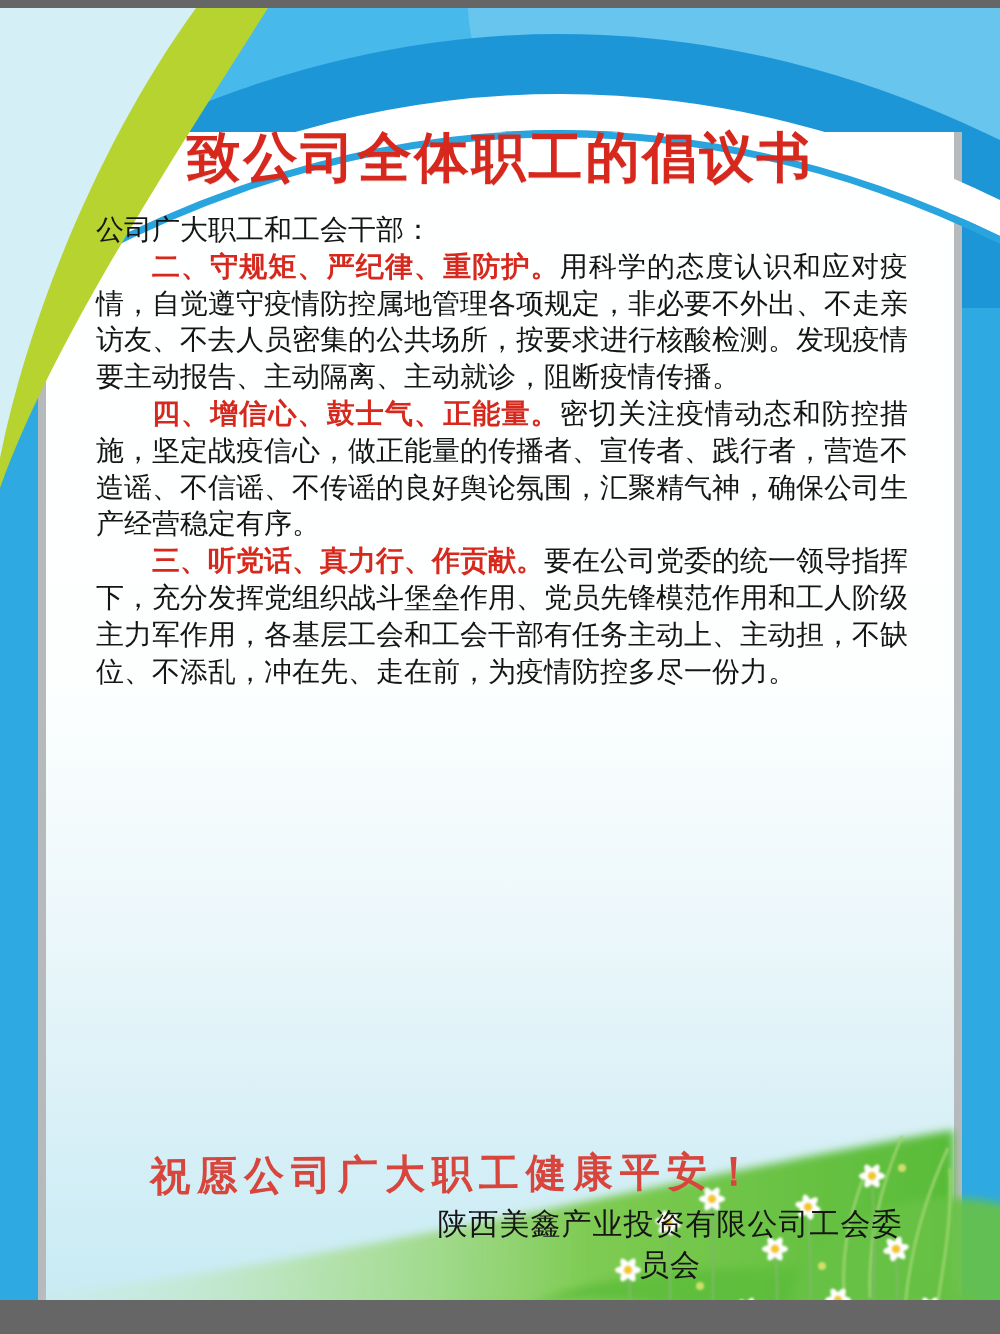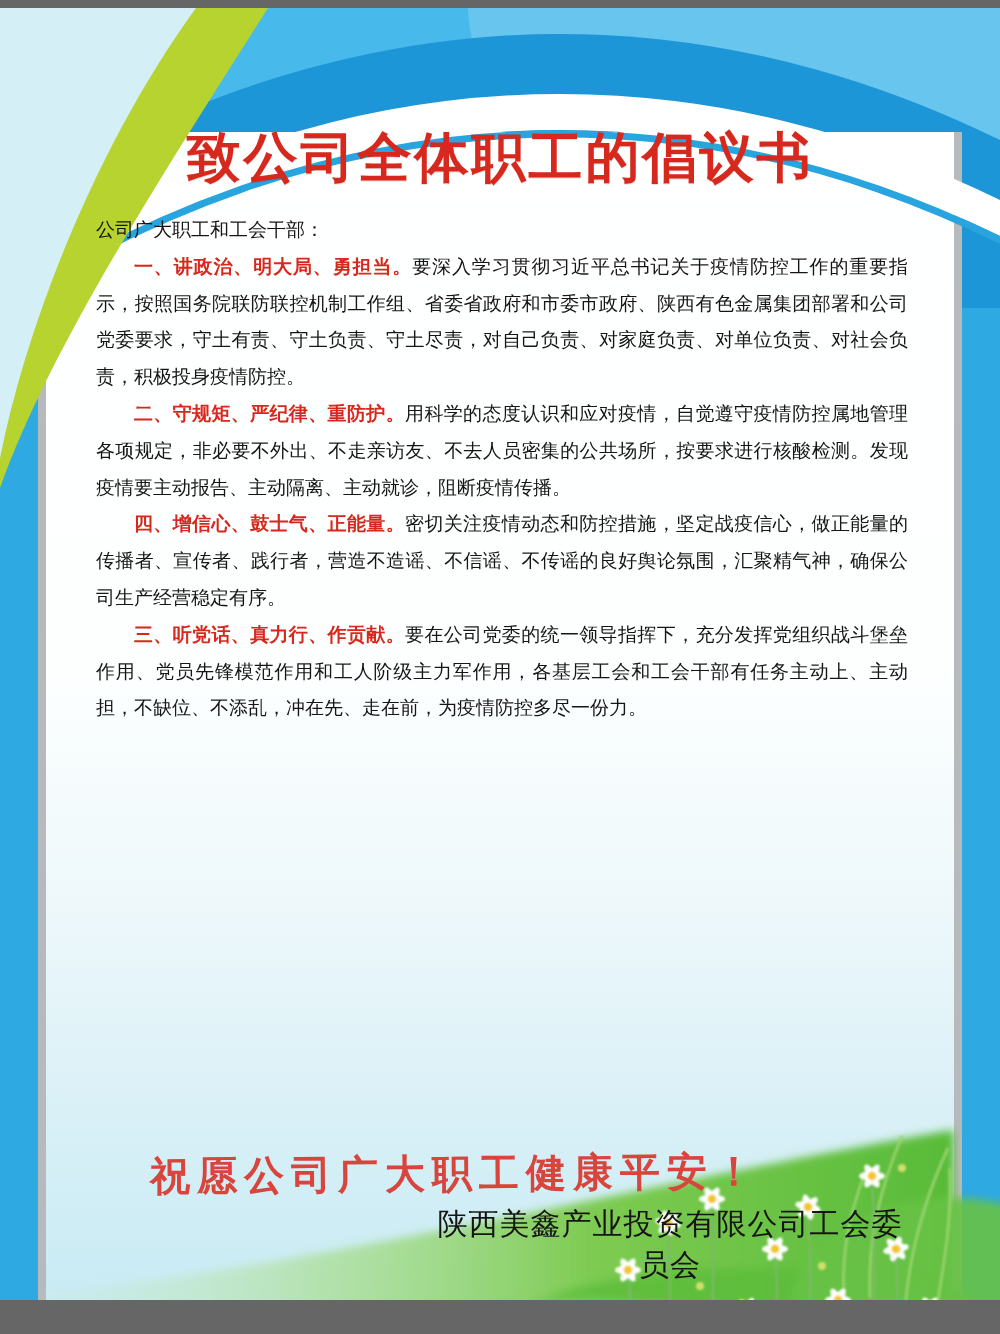--- a/index.html
+++ b/index.html
@@ -10,21 +10,21 @@
   }
   .bg-art{position:absolute;left:0;top:0;width:1000px;height:1334px;z-index:0;}
   .layer{position:absolute;z-index:2;}
   .title{
     left:0;top:114px;width:1000px;text-align:center;
     font-size:54px;font-weight:bold;color:#d7281d;letter-spacing:3px;
     text-shadow:0 1px 0 rgba(120,0,0,.15);
   }
   .body-text{
     left:96px;top:204px;width:812px;
-    font-size:19px;line-height:36.8px;color:#151515;
+    font-size:28px;line-height:36.8px;color:#151515;
     text-align:justify;
   }
   .body-text p{margin:0;text-indent:2em;}
   .body-text p.salutation{text-indent:0;}
   .sec-head{color:#d7281d;font-weight:bold;}
   .greeting{
     left:150px;top:1138px;width:700px;
     font-size:40px;font-weight:bold;color:#d8453c;letter-spacing:7px;
     transform:rotate(-0.5deg);
   }
@@ -140,23 +140,20 @@
     </g>
 
     <rect x="0" y="1327" width="1000" height="7" fill="#181c20"></rect>
   </svg>
 
   <div class="layer title">致公司全体职工的倡议书</div>
 
   <div class="layer body-text">
     <p class="salutation">公司广大职工和工会干部：</p>
     <p>
-      <span class="sec-head">一、讲政治、明大局、勇担当。</span><span>要深入学习贯彻习近平总书记关于疫情防控工作的重要指示，按照国务院联防联控机制工作组、省委省政府和市委市政府、陕西有色金属集团部署和公司党委要求，守土有责、守土负责、守土尽责，对自己负责、对家庭负责、对单位负责、对社会负责，积极投身疫情防控。</span>
-    </p>
-    <p>
       <span class="sec-head">二、守规矩、严纪律、重防护。</span><span>用科学的态度认识和应对疫情，自觉遵守疫情防控属地管理各项规定，非必要不外出、不走亲访友、不去人员密集的公共场所，按要求进行核酸检测。发现疫情要主动报告、主动隔离、主动就诊，阻断疫情传播。</span>
     </p>
     <p>
       <span class="sec-head">四、增信心、鼓士气、正能量。</span><span>密切关注疫情动态和防控措施，坚定战疫信心，做正能量的传播者、宣传者、践行者，营造不造谣、不信谣、不传谣的良好舆论氛围，汇聚精气神，确保公司生产经营稳定有序。</span>
     </p>
     <p>
       <span class="sec-head">三、听党话、真力行、作贡献。</span><span>要在公司党委的统一领导指挥下，充分发挥党组织战斗堡垒作用、党员先锋模范作用和工人阶级主力军作用，各基层工会和工会干部有任务主动上、主动担，不缺位、不添乱，冲在先、走在前，为疫情防控多尽一份力。</span>
     </p>
   </div>
 

